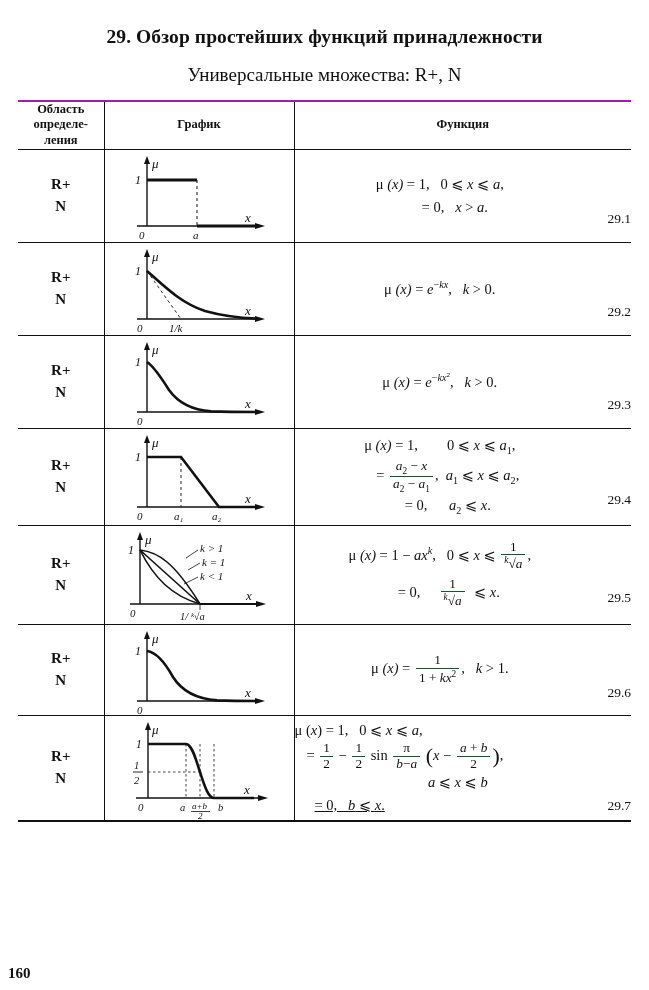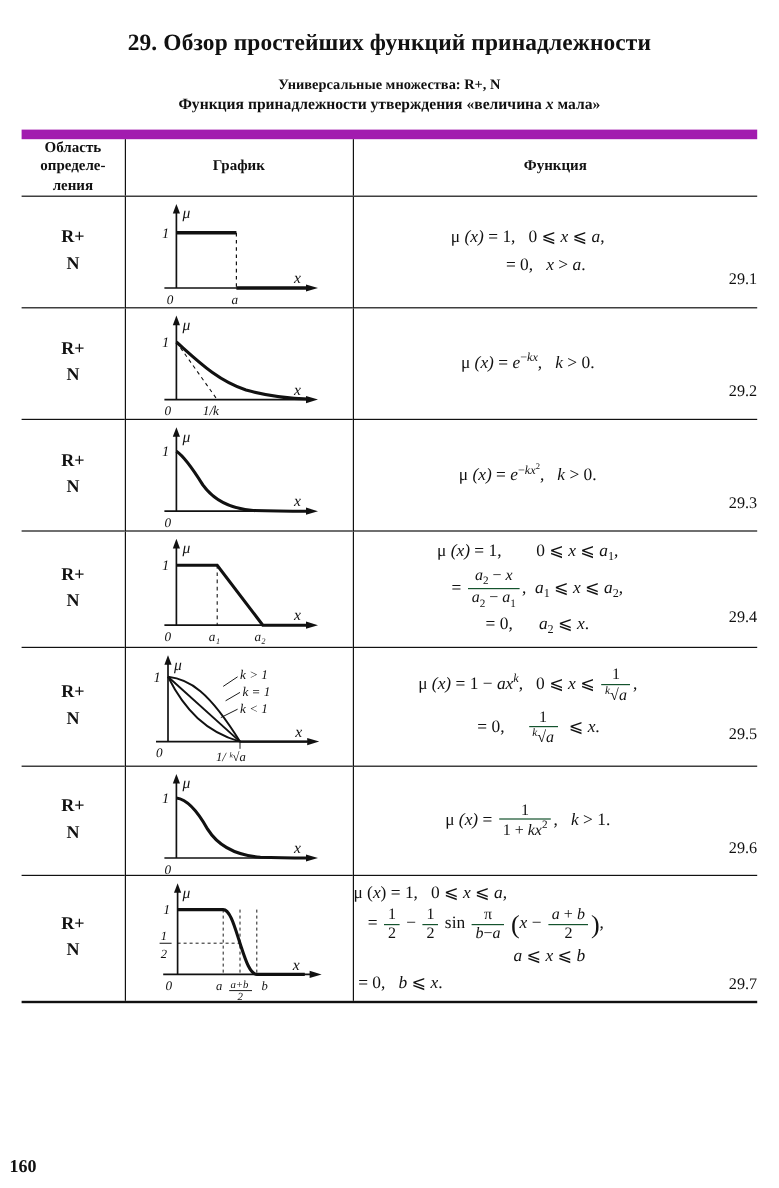--- a/index.html
+++ b/index.html
@@ -30,22 +30,22 @@
     letter-spacing: 0.1px;
     margin: 26px 0 0 0;
     padding: 0 4px;
   }
   .subtitle-block {
     text-align: center;
     margin-top: 14px;
     line-height: 1.35;
   }
   .subtitle-1 {
-    font-size: 12px;
-    font-weight: bold;
+    font-size: 19px;
+    font-weight: normal;
     font-family: "Liberation Serif", serif;
   }
   .subtitle-2 {
     font-size: 13px;
     font-weight: bold;
     font-family: "Liberation Serif", serif;
   }
   .subtitle-2 .ital {
     font-style: italic;
   }
@@ -58,21 +58,21 @@
   }
   table.main td, table.main th {
     border-left: none;
     border-right: none;
     padding: 0;
   }
   .vline {
     border-left: 1px solid #111 !important;
   }
   .thick-top {
-    border-top: 8px solid #a21caf;
+    border-top: 2px solid #a21caf;
   }
   .thin-top {
     border-top: 1px solid #111;
   }
   .thick-bottom {
     border-bottom: 2px solid #111;
   }
 
   .hdr {
     text-align: center;
@@ -168,21 +168,20 @@
 </style>
 </head>
 <body>
 
 <div class="page">
 
   <div class="chapter-title">29. Обзор простейших функций принадлежности</div>
 
   <div class="subtitle-block">
     <div class="subtitle-1">Универсальные множества: R+, N</div>
-    <div class="subtitle-2"><span>Функция принадлежности утверждения «величина </span><span class="ital">x</span><span> мала»</span></div>
   </div>
 
   <table class="main">
     <colgroup>
       <col class="col-domain">
       <col class="col-graph">
       <col class="col-func">
     </colgroup>
 
     <tbody>
@@ -433,21 +432,21 @@
           <div class="math">
             <div class="nowrap">μ (<span class="it">x</span>) = 1,&nbsp;&nbsp; 0 ⩽ <span class="it">x</span> ⩽ <span class="it">a</span>,</div>
             <div class="nowrap" style="padding-left:12px;">=
               <span class="frac"><span class="num">1</span><span class="den">2</span></span> −
               <span class="frac"><span class="num">1</span><span class="den">2</span></span>
               sin <span class="frac"><span class="num">π</span><span class="den"><span class="it">b</span>−<span class="it">a</span></span></span>
               <span class="bigparen">(</span><span class="it">x</span> −
               <span class="frac"><span class="num"><span class="it">a</span> + <span class="it">b</span></span><span class="den">2</span></span><span class="bigparen">)</span>,
             </div>
             <div class="nowrap center" style="padding-left:36px;"><span class="it">a</span> ⩽ <span class="it">x</span> ⩽ <span class="it">b</span></div>
-            <div class="nowrap" style="padding-left:4px;">= 0,&nbsp;&nbsp; <span class="it">b</span> ⩽ <span class="it">x</span>.</div>
+            <div class="nowrap" style="padding-left:20px;text-decoration:underline;">= 0,&nbsp;&nbsp; <span class="it">b</span> ⩽ <span class="it">x</span>.</div>
           </div>
           <div class="eqnum bottomalign">29.7</div>
         </div>
       </td>
     </tr>
 
   </tbody>
     </table>
 
   <div class="page-number">160</div>

